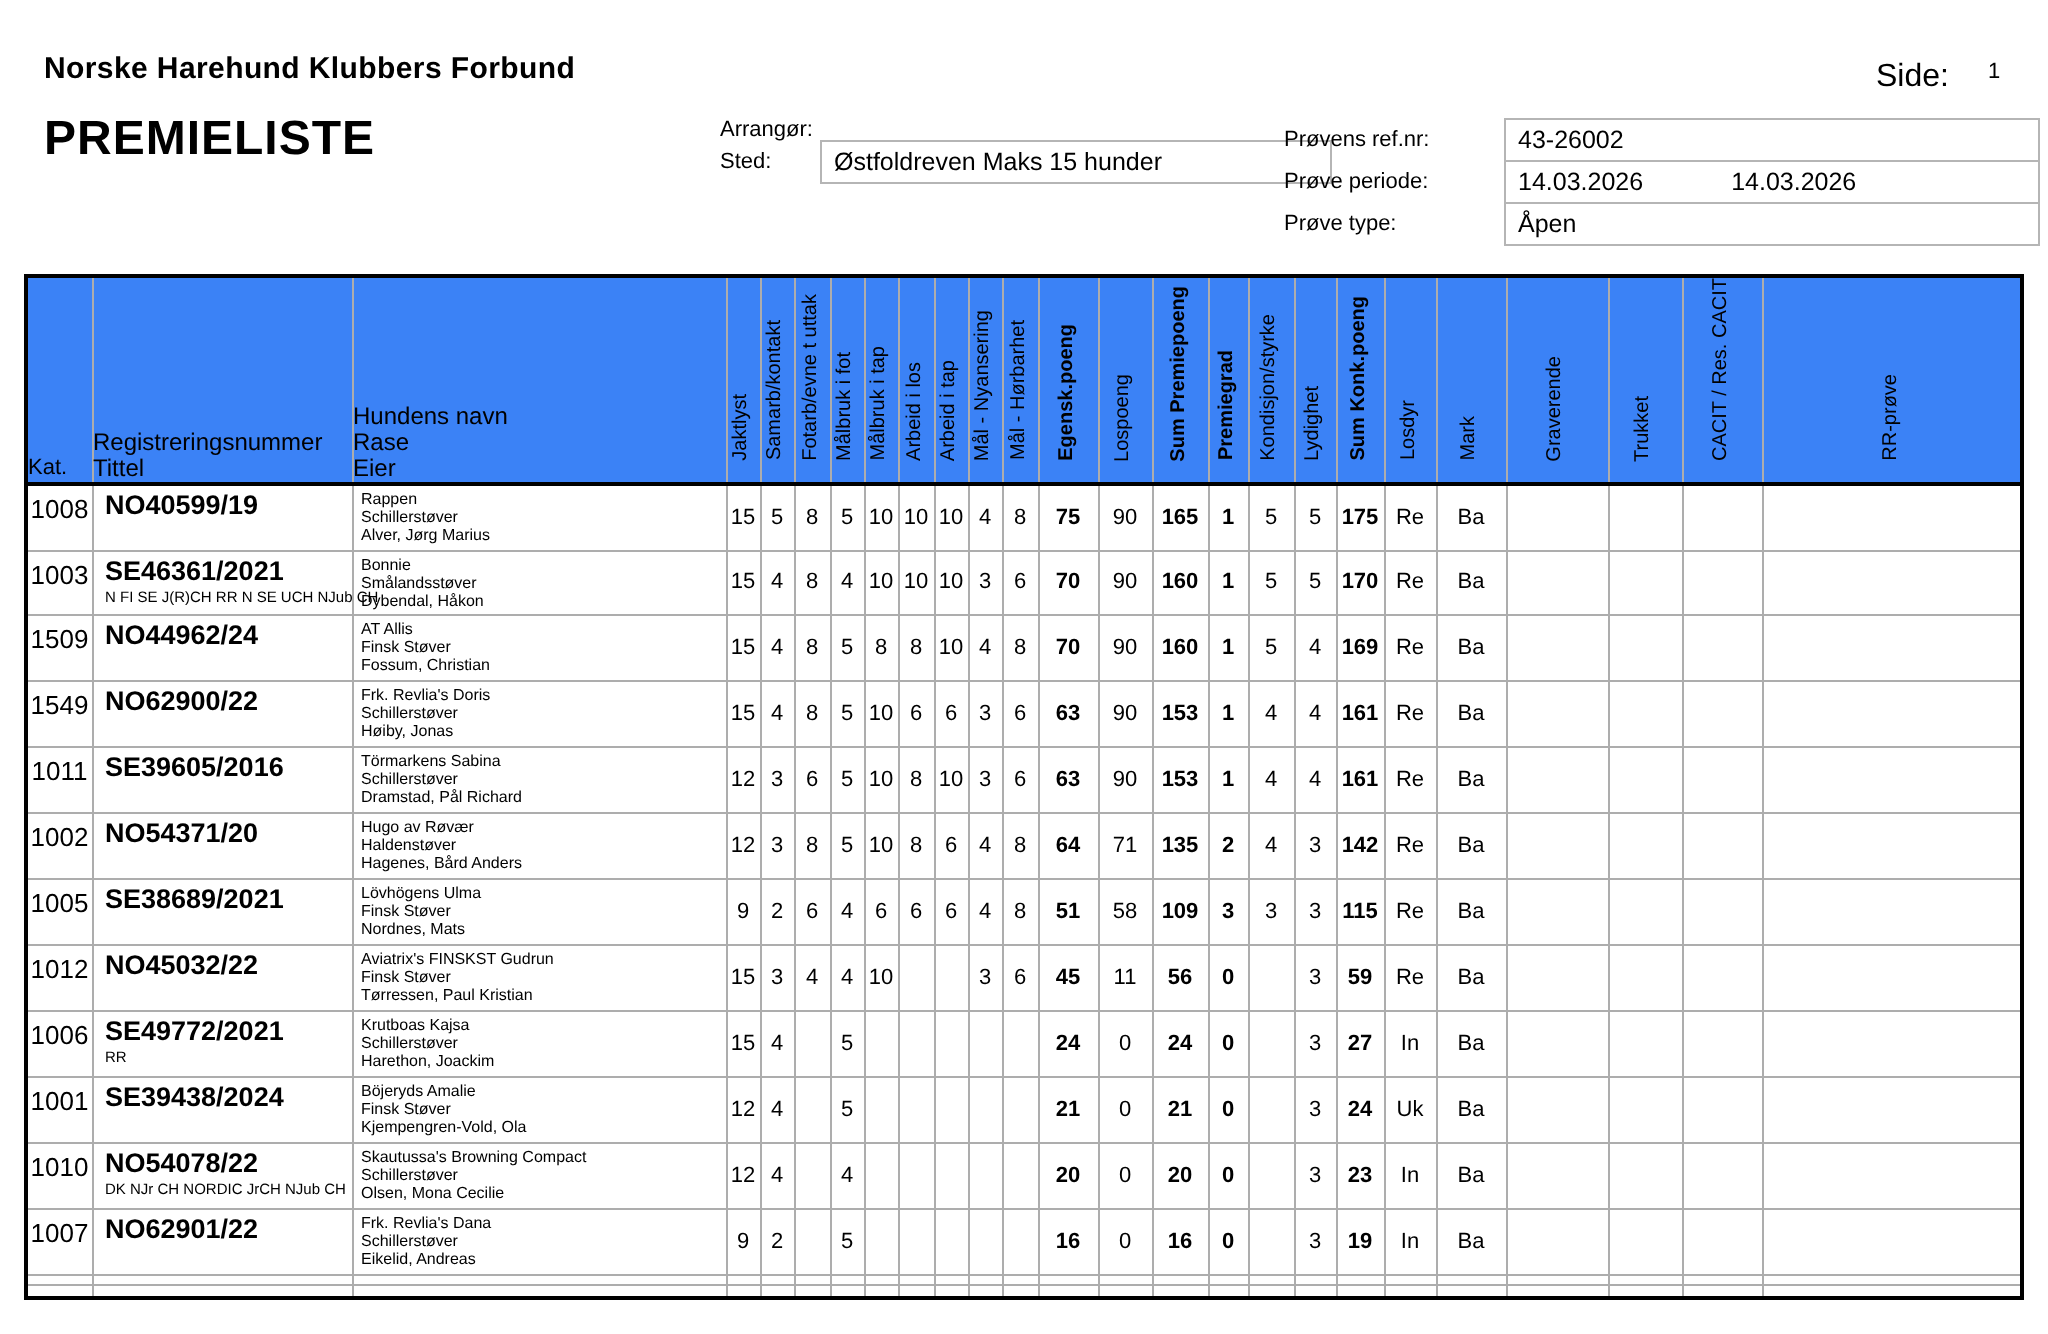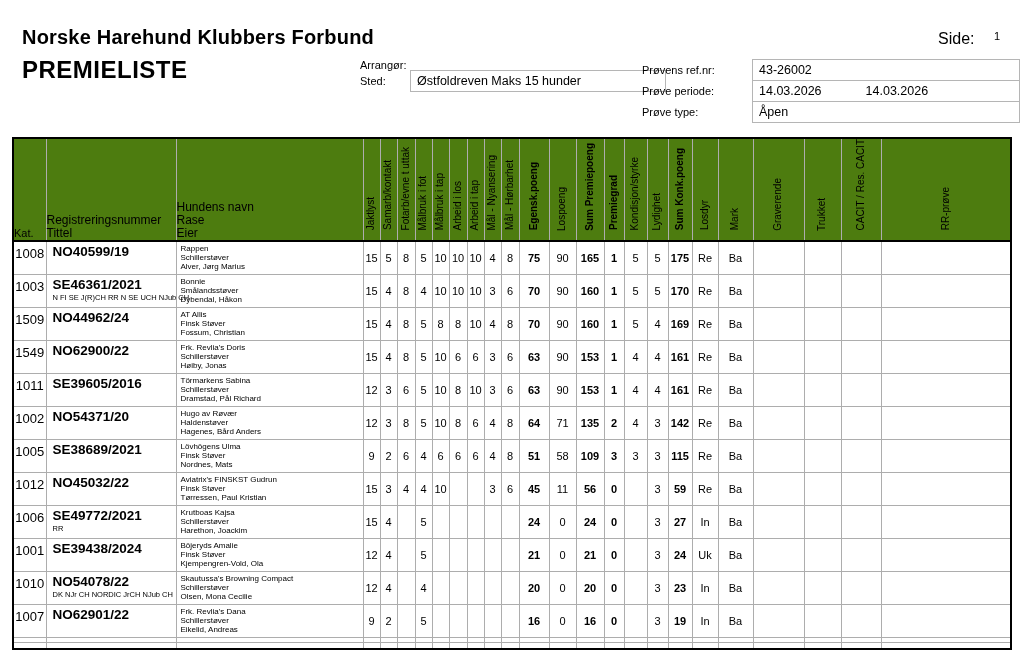--- a/index.html
+++ b/index.html
@@ -1,21 +1,21 @@
 <!DOCTYPE html>
 <html><head>
 <meta charset="utf-8">
 <style>
   html, body { margin:0; padding:0; background:#ffffff; }
   .page {
     position:relative; width:1024px; height:667px; background:#fff;
     font-family:"Liberation Sans", sans-serif; color:#000; overflow:hidden;
   }
   
-  .org-title { position:absolute; left:22px; top:26px; font-size:20px; font-weight:bold; letter-spacing:.2px; }
+  .org-title { position:absolute; left:22px; top:26px; font-size:15px; font-weight:bold; letter-spacing:.2px; }
   .doc-title { position:absolute; left:22px; top:56px; font-size:24px; font-weight:bold; letter-spacing:.5px; }
   .side-label { position:absolute; left:938px; top:30px; font-size:16px; }
   .side-value { position:absolute; left:994px; top:30px; font-size:11px; }
 
   .fields { position:absolute; display:flex; flex-direction:column; }
   .fields-left  { left:360px; top:59px; }
   .fields-right { left:642px; top:59px; }
   .field-row { display:flex; align-items:stretch; margin-top:-1px; }
   .field-row:first-child { margin-top:0; }
   .field-label { font-size:11px; color:#000; align-self:center; padding-right:5px; }
@@ -28,21 +28,21 @@
   .fields-left  .field-box { width:256px; }
   .fields-right .field-box { width:268px; }
   .field-box .v2 { margin-left:44px; }
 
   
   table.results {
     position:absolute; left:12px; top:137px; width:998px; height:513px;
     border-collapse:collapse; table-layout:fixed; border:2px solid #000;
   }
   .results th, .results td { border:1px solid #adadad; padding:0; overflow:visible; }
-  .results thead th { height:98px; vertical-align:bottom; background:#4d7c0f; border-bottom:2px solid #000; }
+  .results thead th { height:98px; vertical-align:bottom; background:#3b82f6; border-bottom:2px solid #000; }
   .lh { text-align:left; font-size:12px; font-weight:normal; padding:2px 3px 3px 4px; line-height:13px; }
   .lh.kat-h { font-size:11px; }
   .score-h { text-align:center; }
   .vh {
     display:inline-block; writing-mode:vertical-rl; transform:rotate(180deg);
     font-size:10px; line-height:1.05; white-space:nowrap; margin-bottom:5px; font-weight:normal;
   }
   .b { font-weight:bold; }
   .results tbody td.kat  { text-align:center; vertical-align:top; font-size:13px; padding-top:4px; }
   .results tbody td.reg  { vertical-align:top; padding:3px 2px 0 6px; }

